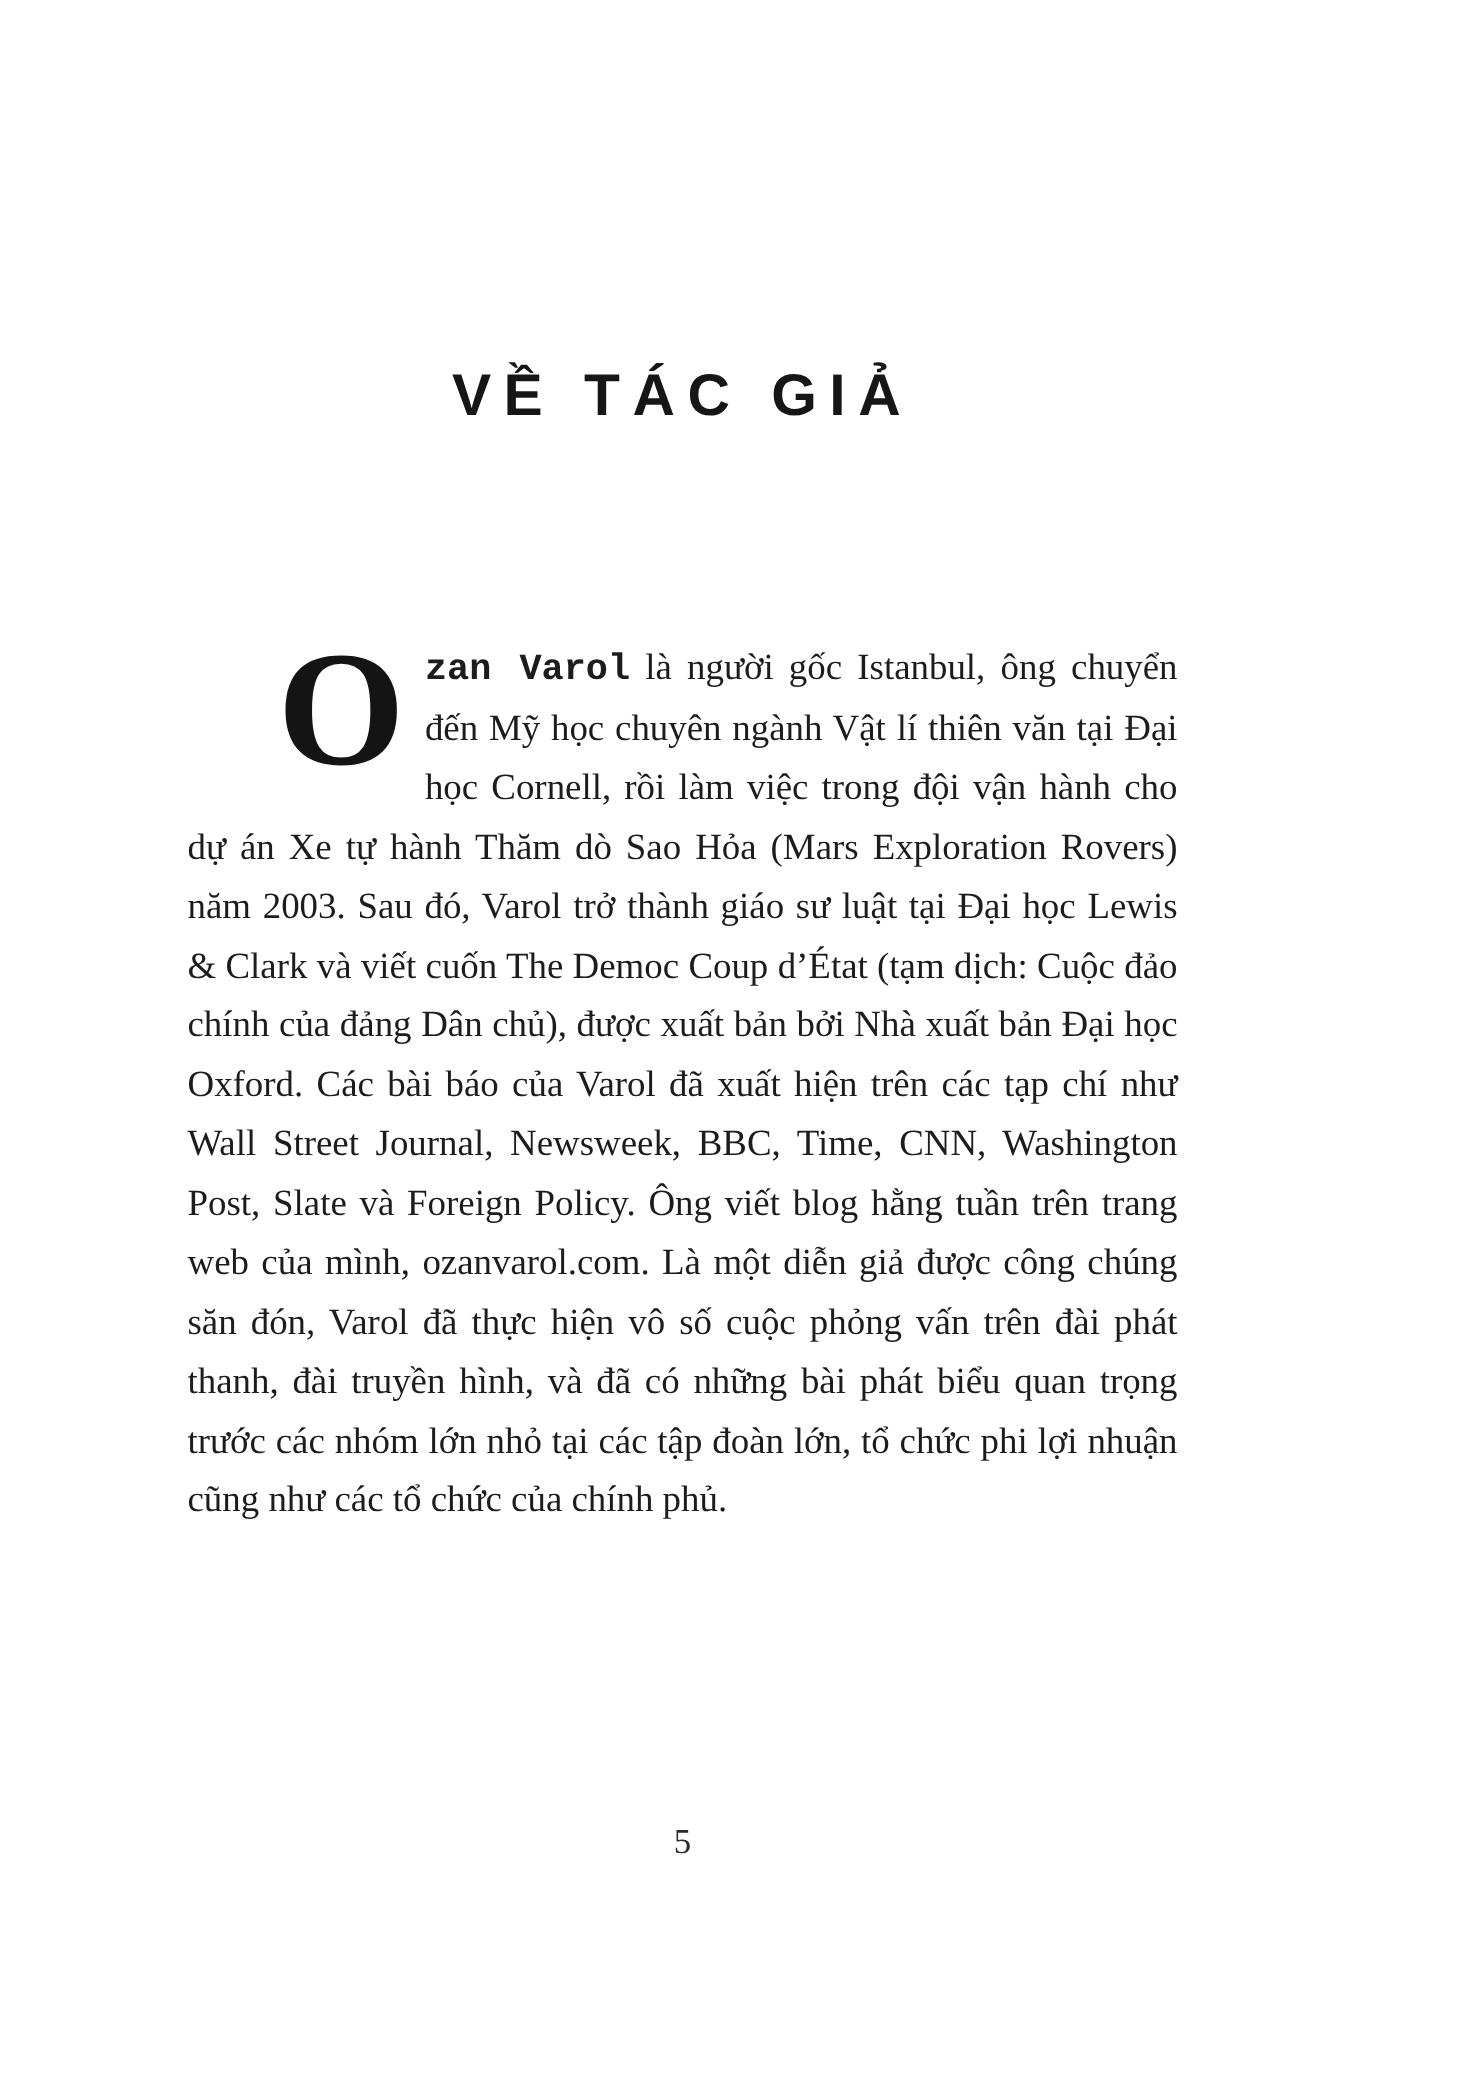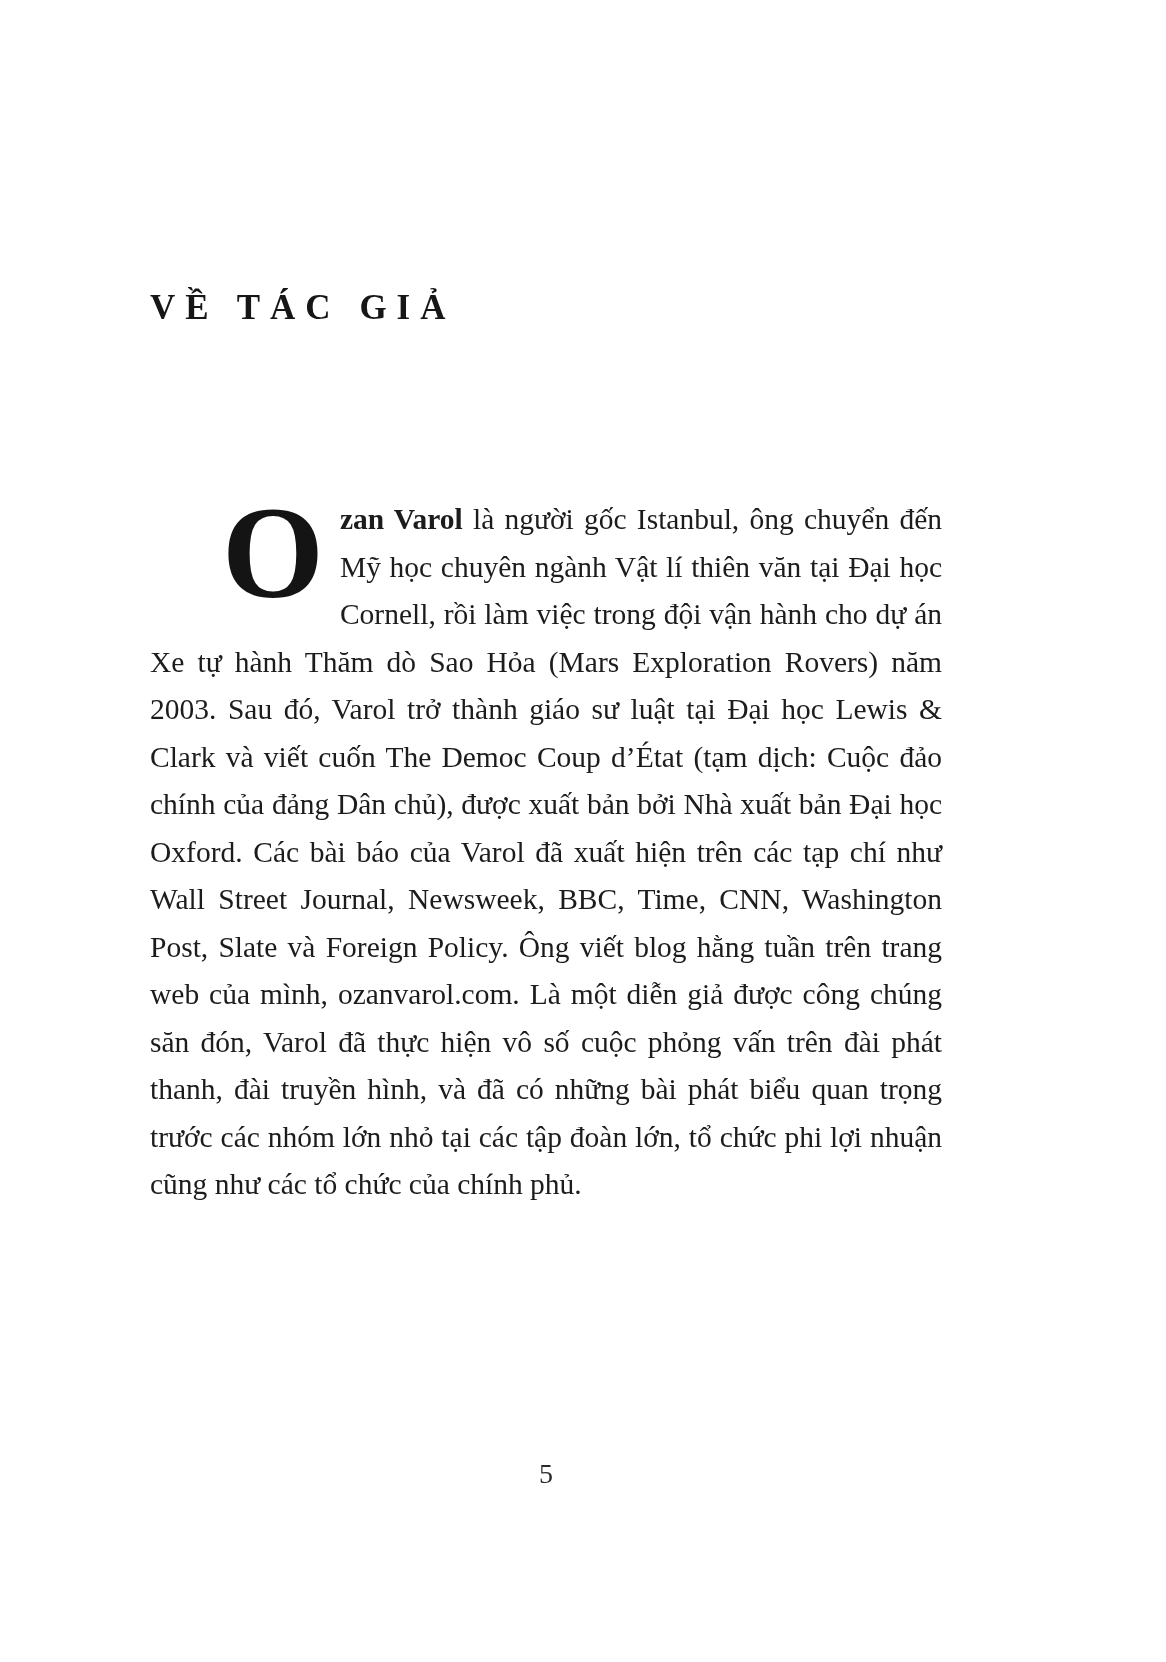--- a/index.html
+++ b/index.html
@@ -18,45 +18,45 @@
     color: #1b1b1b;
   }
   .content {
     position: absolute;
     left: 150px;
     top: 0;
     width: 792px;
   }
   .title {
     margin: 288px 0 0 0;
-    text-align: left;
-    font-family: Liberation Serif, serif;
+    text-align: center;
+    font-family: Liberation Sans, sans-serif;
     font-weight: 700;
-    font-size: 35px;
+    font-size: 47px;
     letter-spacing: 10px;
     color: #161616;
     white-space: nowrap;
   }
   .body-para {
     margin: 168px 0 0 0;
     font-size: 29.5px;
     line-height: 47.5px;
     text-align: justify;
     color: #1c1c1c;
   }
   .dropcap {
     float: left;
     font-size: 131px;
     line-height: 0.75;
     font-weight: 700;
     padding: 8px 16px 0 0;
     margin-left: 72px;
     color: #141414;
   }
-  .seg-bold { font-weight: 700; }
+  .seg-bold { font-weight: 700; font-family: Liberation Mono, monospace; }
   .seg-italic { }
   .seg-normal { font-style: normal; font-weight: 400; }
   .page-number {
     position: absolute;
     left: 150px;
     width: 792px;
     top: 1458px;
     text-align: center;
     font-size: 28px;
     color: #2a2a2a;

